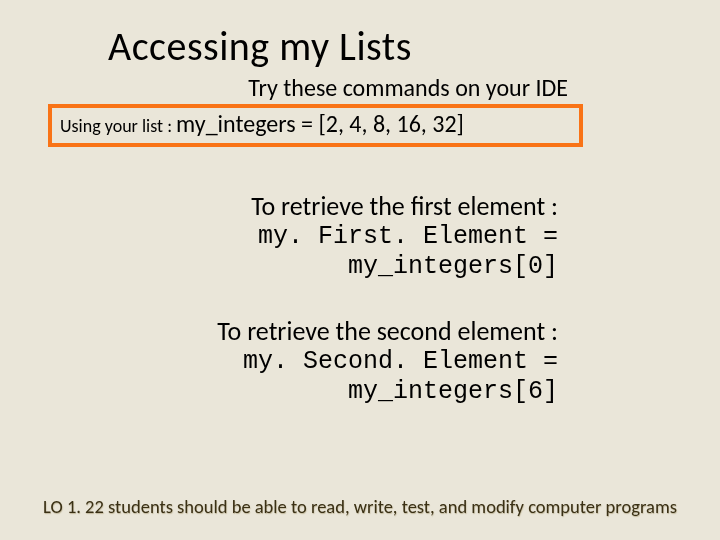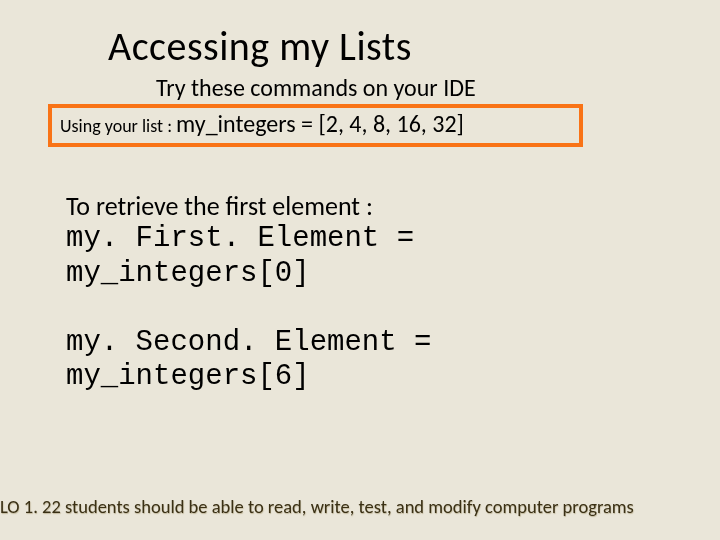--- a/index.html
+++ b/index.html
@@ -19,53 +19,54 @@
   .title {
     font-size: 40px;
     font-weight: 400;
     text-align: left;
     margin-left: 60px;
     margin-bottom: 2px;
     letter-spacing: 0.5px;
   }
   .subtitle {
     font-size: 24px;
-    text-align: left;
+    text-align: right;
     margin-left: 108px;
     margin-bottom: 2px;
   }
   .box {
     border: 4px solid #f97316;
     padding: 2px 8px 4px 8px;
     margin: 0 42px 0 0;
     width: 535px;
     font-size: 24px;
     line-height: 1.2;
   }
   .box .small { font-size: 18px; }
   .body {
     margin-top: 44px;
     padding-left: 18px;
     padding-right: 10px;
+    text-align: right;
   }
   .para {
     font-size: 26px;
     line-height: 1.2;
     margin-bottom: 34px;
   }
   .mono {
     font-family: "Courier New", Courier, monospace;
-    font-size: 29px;
+    font-size: 25px;
   }
   .footer {
     position: absolute;
     left: 0;
     bottom: 22px;
     width: 720px;
-    text-align: left;
+    text-align: center;
     font-size: 18.5px;
     color: #3a3015;
     text-shadow: 0.5px 0.5px 1px rgba(120,100,40,0.35);
   }
 </style>
 </head>
 <body>
 
 <div class="slide">
 
@@ -78,20 +79,21 @@
   </div>
 
   <div class="body">
 
     <div class="para">
       <div>To retrieve the first element :</div>
       <div class="mono">my. First. Element = my_integers[0]</div>
     </div>
 
     <div class="para">
+      <div>To retrieve the second element :</div>
       <div class="mono">my. Second. Element = my_integers[6]</div>
     </div>
 
   </div>
 
   <div class="footer">LO 1. 22 students should be able to read, write, test, and modify computer programs</div>
 
 </div>
 
 </body></html>

